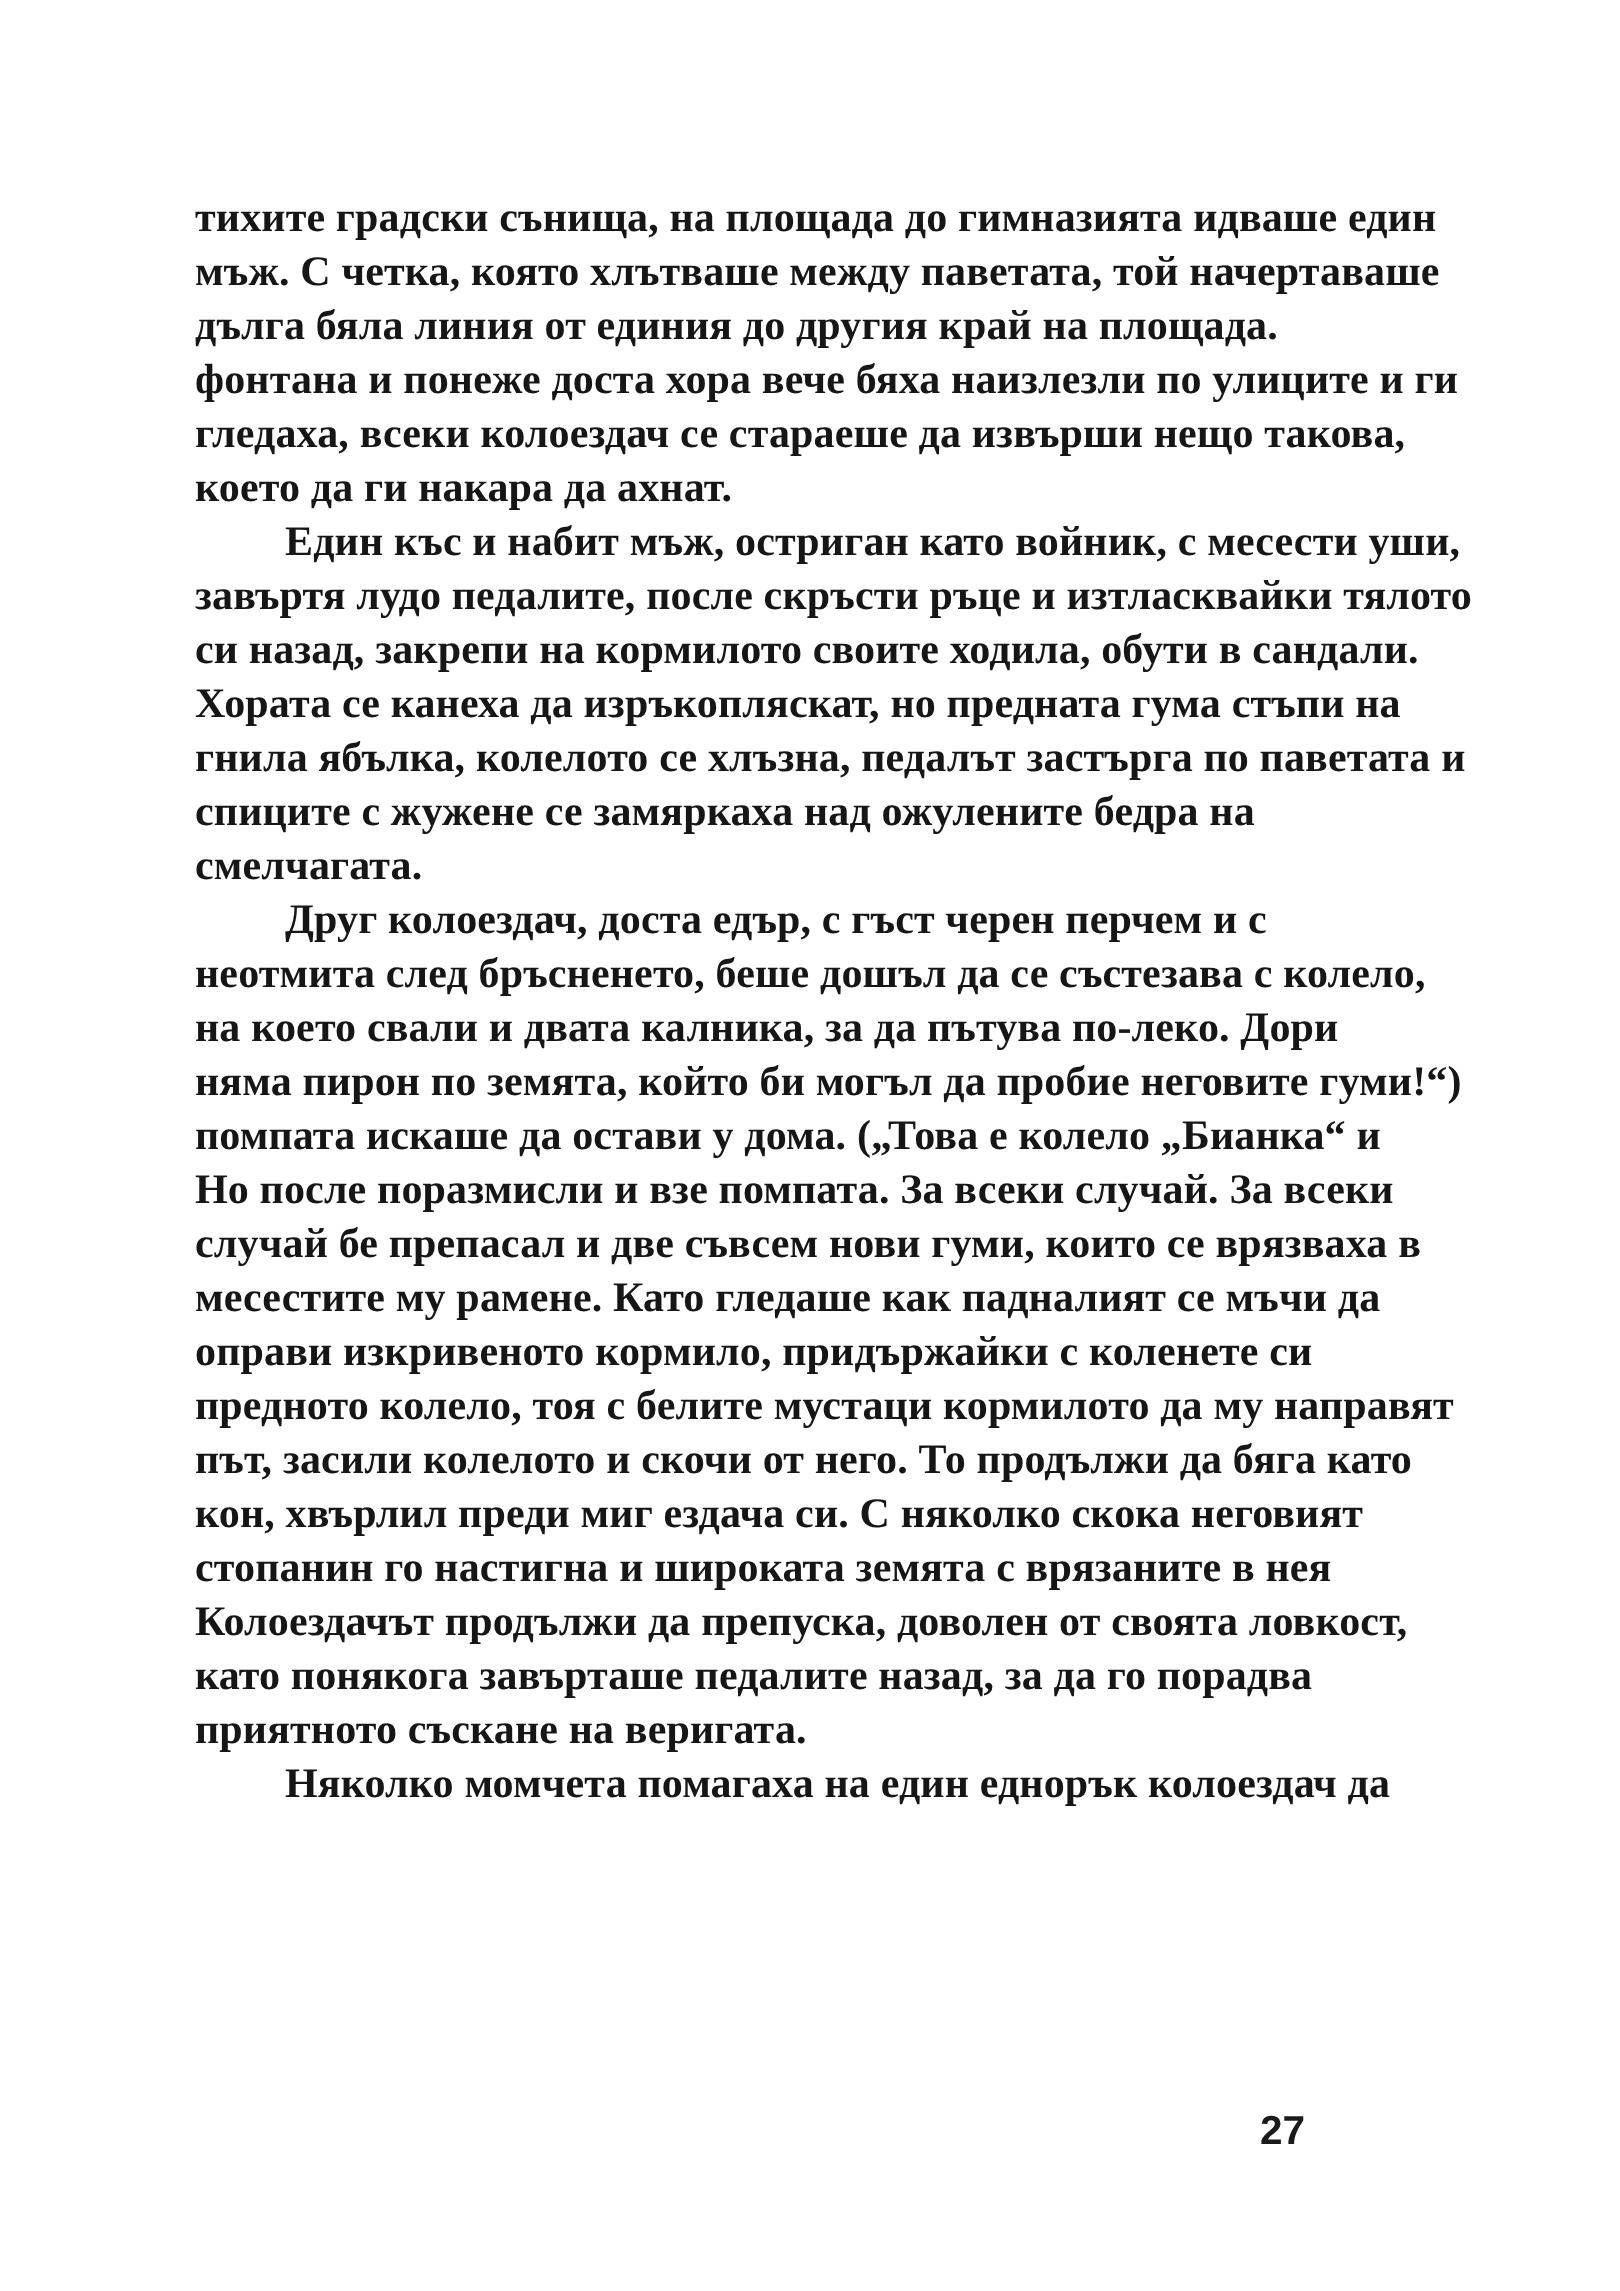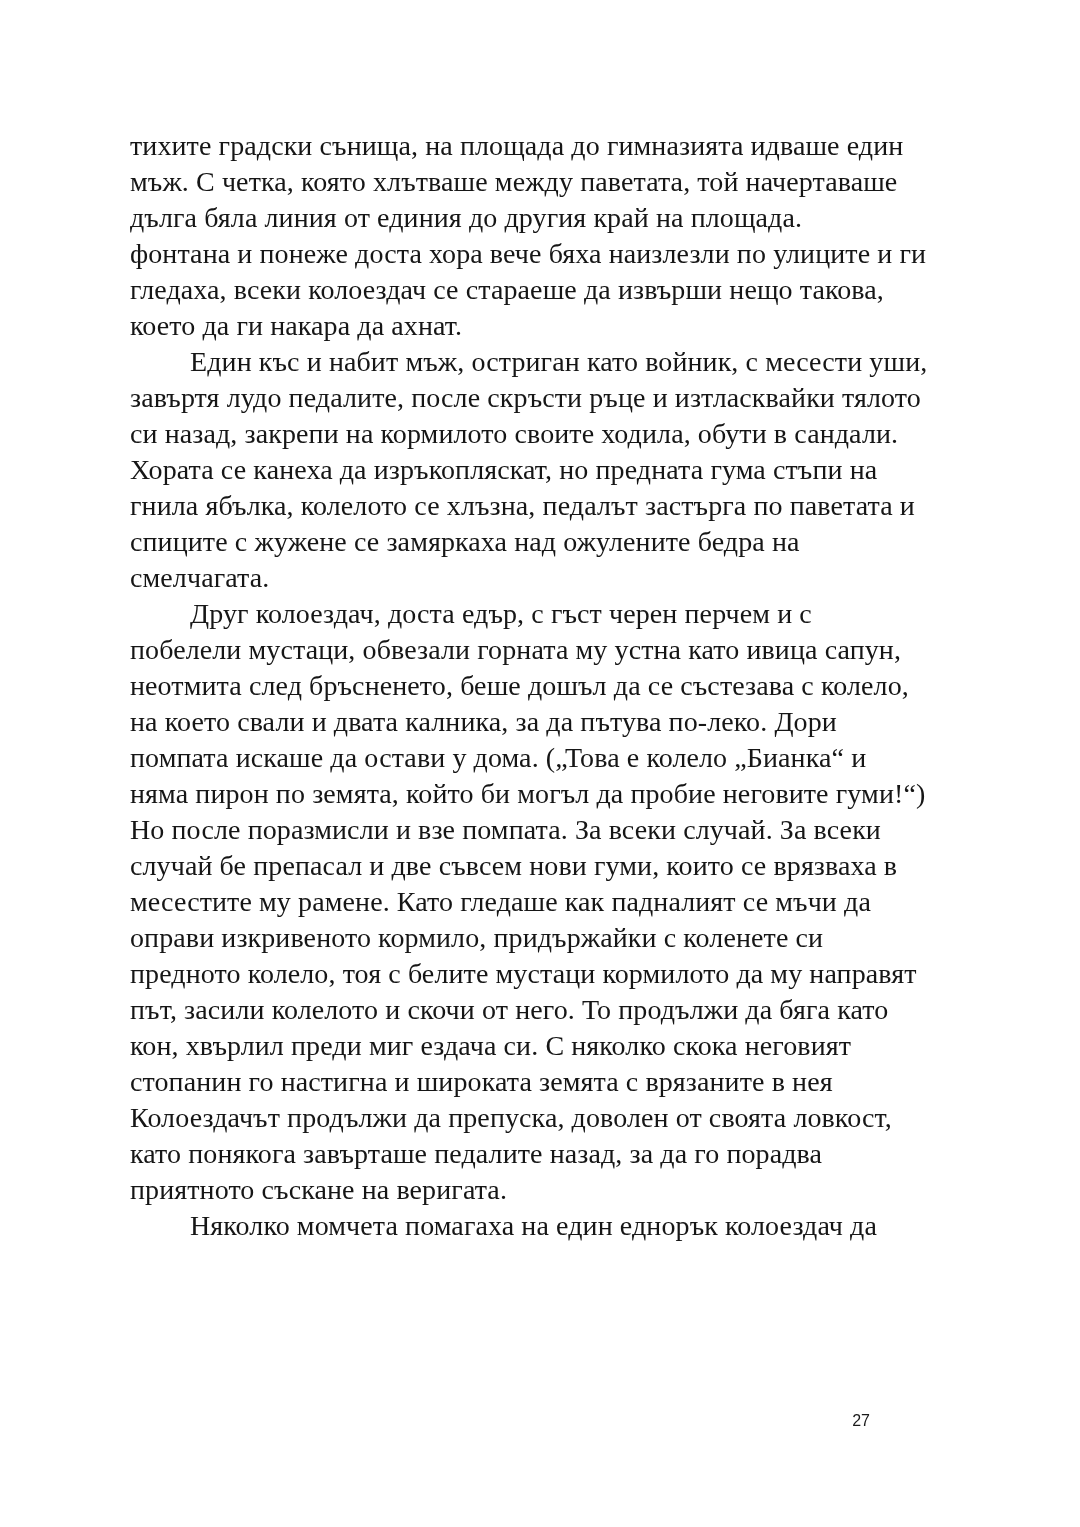--- a/index.html
+++ b/index.html
@@ -6,20 +6,21 @@
     margin: 0;
     padding: 0;
     background: #ffffff;
   }
   .page {
     position: relative;
     width: 1000px;
     height: 1527px;
     background: #ffffff;
     overflow: hidden;
+    font-weight: bold;
   }
   .text-block {
     position: absolute;
     left: 130px;
     top: 128px;
     width: 830px;
     font-family: "Liberation Serif", "DejaVu Serif", serif;
     font-size: 28px;
     line-height: 36px;
     color: #161616;
@@ -30,21 +31,21 @@
   .line {
     white-space: nowrap;
     height: 36px;
   }
   .line.indent { padding-left: 60px; }
   .page-number {
     position: absolute;
     top: 1406px;
     right: 130px;
     font-family: "Liberation Sans", "DejaVu Sans", sans-serif;
-    font-size: 16px;
+    font-size: 27px;
     line-height: 29px;
     color: #1a1a1a;
   }
 </style>
 </head>
 <body>
 
 <div class="page">
   <div class="text-block">
       <div class="para">
@@ -61,25 +62,24 @@
         <div class="line indent">Един къс и набит мъж, остриган като войник, с месести уши,</div>
         <div class="line">завъртя лудо педалите, после скръсти ръце и изтласквайки тялото</div>
         <div class="line">си назад, закрепи на кормилото своите ходила, обути в сандали.</div>
         <div class="line">Хората се канеха да изръкопляскат, но предната гума стъпи на</div>
         <div class="line">гнила ябълка, колелото се хлъзна, педалът застърга по паветата и</div>
         <div class="line">спиците с жужене се замяркаха над ожулените бедра на</div>
         <div class="line">смелчагата.</div>
       </div>
       <div class="para">
         <div class="line indent">Друг колоездач, доста едър, с гъст черен перчем и с</div>
-        <div class="line">побелели мустаци, обвезали горната му устна като ивица сапун,</div>
         <div class="line">неотмита след бръсненето, беше дошъл да се състезава с колело,</div>
         <div class="line">на което свали и двата калника, за да пътува по-леко. Дори</div>
+        <div class="line">няма пирон по земята, който би могъл да пробие неговите гуми!“)</div>
         <div class="line">помпата искаше да остави у дома. („Това е колело „Бианка“ и</div>
-        <div class="line">няма пирон по земята, който би могъл да пробие неговите гуми!“)</div>
         <div class="line">Но после поразмисли и взе помпата. За всеки случай. За всеки</div>
         <div class="line">случай бе препасал и две съвсем нови гуми, които се врязваха в</div>
         <div class="line">месестите му рамене. Като гледаше как падналият се мъчи да</div>
         <div class="line">оправи изкривеното кормило, придържайки с коленете си</div>
         <div class="line">предното колело, тоя с белите мустаци кормилото да му направят</div>
         <div class="line">път, засили колелото и скочи от него. То продължи да бяга като</div>
         <div class="line">кон, хвърлил преди миг ездача си. С няколко скока неговият</div>
         <div class="line">стопанин го настигна и широката земята с врязаните в нея</div>
         <div class="line">Колоездачът продължи да препуска, доволен от своята ловкост,</div>
         <div class="line">като понякога завърташе педалите назад, за да го порадва</div>

